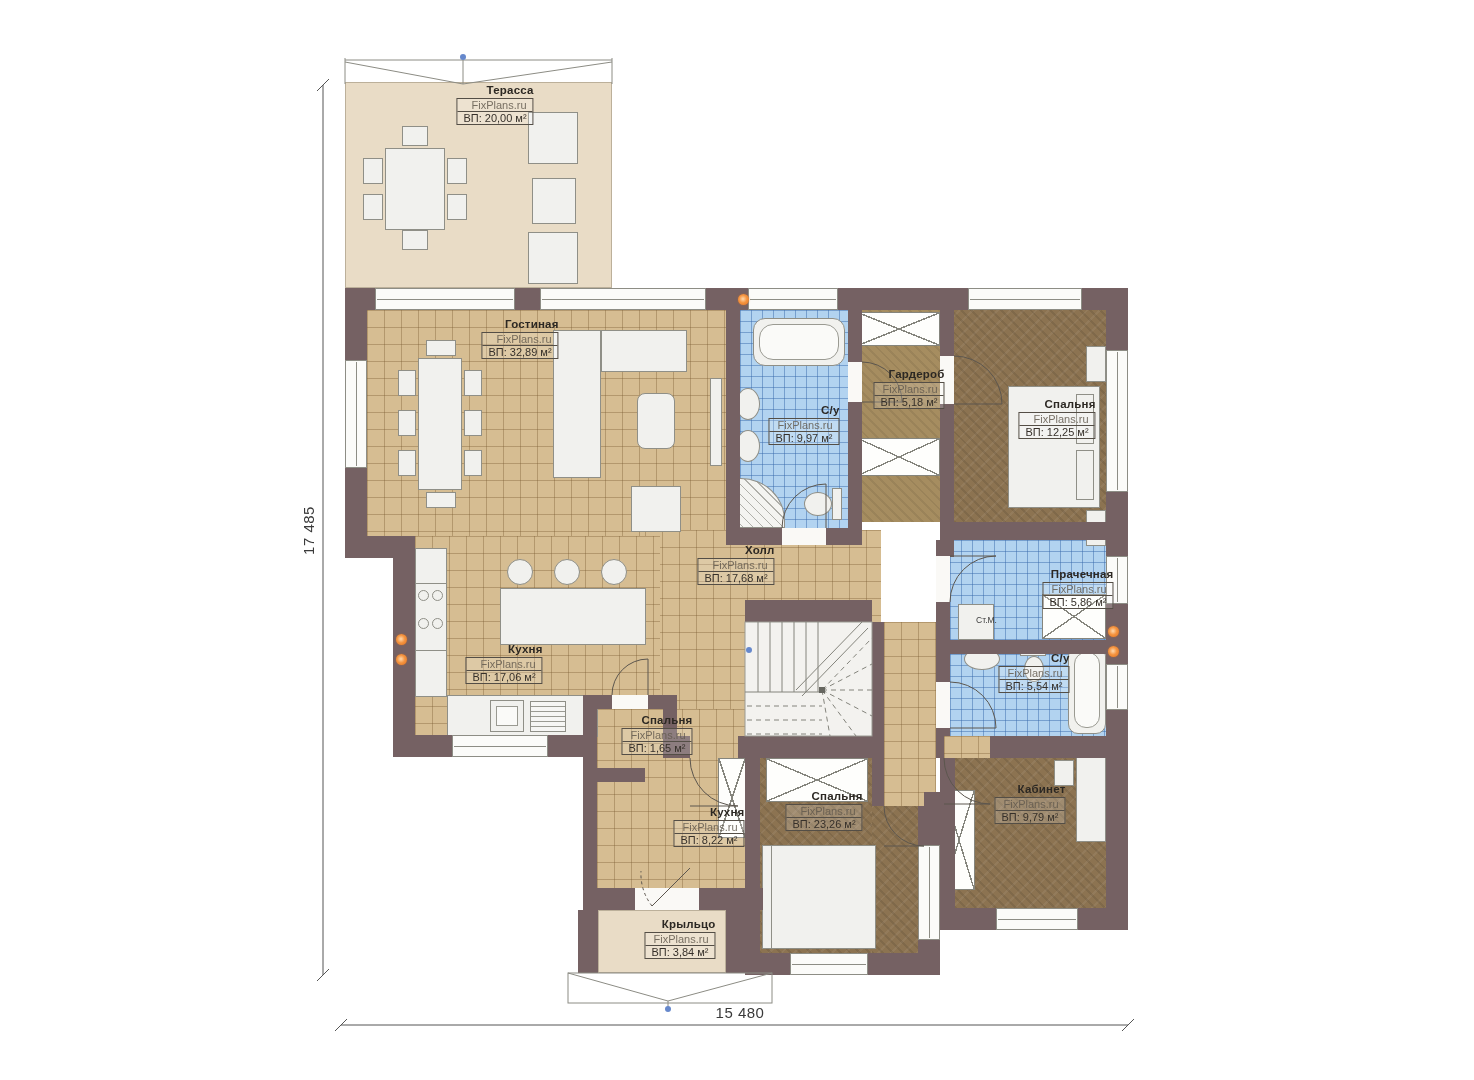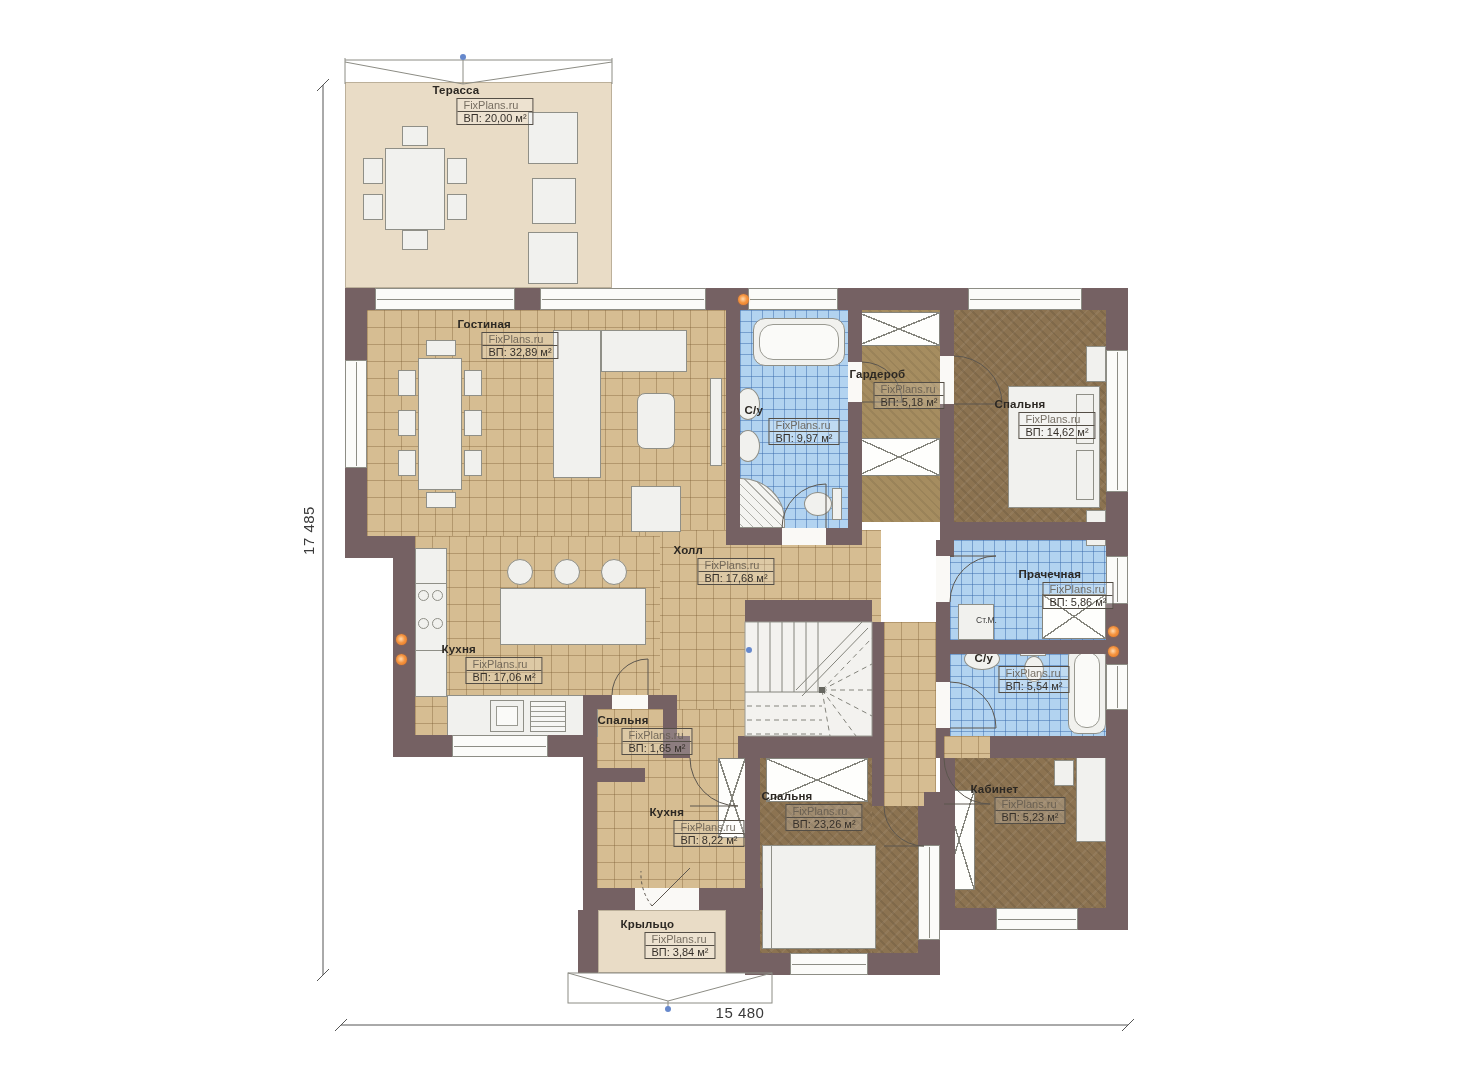--- a/index.html
+++ b/index.html
@@ -16,21 +16,21 @@
   .win-h:after{content:"";position:absolute;left:1px;right:1px;top:50%;height:1px;background:#8d8d85;}
   .win-v:after{content:"";position:absolute;top:1px;bottom:1px;left:50%;width:1px;background:#8d8d85;}
   .gap{background:#faf9f6;z-index:14;}
   .furn{background:#f1f1ee;border:1px solid #8f8f87;z-index:6;}
   .r8{border-radius:8px;} .circle{border-radius:50%;}
   .xbox{background:linear-gradient(to top right,rgba(0,0,0,0) calc(50% - .7px),#85857d calc(50% - .7px) calc(50% + .7px),rgba(0,0,0,0) calc(50% + .7px)),linear-gradient(to bottom right,rgba(0,0,0,0) calc(50% - .7px),#85857d calc(50% - .7px) calc(50% + .7px),rgba(0,0,0,0) calc(50% + .7px)),#fefefc;border:1px solid #85857d;z-index:7;}
   .inner{position:absolute;inset:5px;border:1px solid #9a9a92;border-radius:inherit;background:#fafaf8;}
   .stripes{background:repeating-linear-gradient(#f6f6f4 0 4px,#9b9b93 4px 5px);border:1px solid #8f8f87;z-index:7;}
   .shower{background:repeating-linear-gradient(45deg,rgba(120,120,112,.0) 0 6px,rgba(120,120,112,.55) 6px 7px),#f4f4f1;border:1px solid #8f8f87;border-radius:0 85% 0 0;z-index:6;}
   .odot{width:11px;height:11px;border-radius:50%;background:radial-gradient(circle at 45% 45%,#ffd9ad 0%,#f49440 45%,#e0701c 100%);box-shadow:0 0 2px rgba(224,112,28,.6);z-index:28;}
-  .rlabel{transform:translateX(-50%);text-align:left;z-index:40;color:#2c2823;}
+  .rlabel{transform:translateX(-50%);text-align:right;z-index:40;color:#2c2823;}
   .rlabel .rn{font-size:11.5px;font-weight:700;margin-bottom:2px;white-space:nowrap;letter-spacing:.2px;}
   .rlabel .bx{display:inline-block;border:1px solid #544e46;background:rgba(255,255,255,.18);margin-left:24px;}
   .rlabel .wm{font-size:11px;color:rgba(97,89,78,.85);padding:0 6px;border-bottom:1px solid #544e46;white-space:nowrap;}
   .rlabel .ar{font-size:11px;padding:0 6px;white-space:nowrap;color:#36302a;}
   .dim{font-size:15px;color:#3a3a3a;z-index:40;letter-spacing:.5px;}
   .wmlbl{font-size:8.5px;color:#3a3a3a;z-index:41;text-align:center;}
   svg.lines{position:absolute;left:0;top:0;z-index:20;pointer-events:none;}
 </style>
 </head>
 <body>
@@ -277,21 +277,21 @@
   <div class="a rlabel" style="left:792px;top:404px">
     <div class="rn">С/у</div>
     <div class="bx"><div class="wm">FixPlans.ru</div><div class="ar">ВП: 9,97 м²</div></div>
   </div>
   <div class="a rlabel" style="left:897px;top:368px">
     <div class="rn">Гардероб</div>
     <div class="bx"><div class="wm">FixPlans.ru</div><div class="ar">ВП: 5,18 м²</div></div>
   </div>
   <div class="a rlabel" style="left:1045px;top:398px">
     <div class="rn">Спальня</div>
-    <div class="bx"><div class="wm">FixPlans.ru</div><div class="ar">ВП: 14,62 м²</div></div>
+    <div class="bx"><div class="wm">FixPlans.ru</div><div class="ar">ВП: 12,25 м²</div></div>
   </div>
   <div class="a rlabel" style="left:724px;top:544px">
     <div class="rn">Холл</div>
     <div class="bx"><div class="wm">FixPlans.ru</div><div class="ar">ВП: 17,68 м²</div></div>
   </div>
   <div class="a rlabel" style="left:1066px;top:568px">
     <div class="rn">Прачечная</div>
     <div class="bx"><div class="wm">FixPlans.ru</div><div class="ar">ВП: 5,86 м²</div></div>
   </div>
   <div class="a rlabel" style="left:1022px;top:652px">
@@ -309,20 +309,20 @@
   <div class="a rlabel" style="left:697px;top:806px">
     <div class="rn">Кухня</div>
     <div class="bx"><div class="wm">FixPlans.ru</div><div class="ar">ВП: 8,22 м²</div></div>
   </div>
   <div class="a rlabel" style="left:812px;top:790px">
     <div class="rn">Спальня</div>
     <div class="bx"><div class="wm">FixPlans.ru</div><div class="ar">ВП: 23,26 м²</div></div>
   </div>
   <div class="a rlabel" style="left:1018px;top:783px">
     <div class="rn">Кабинет</div>
-    <div class="bx"><div class="wm">FixPlans.ru</div><div class="ar">ВП: 5,23 м²</div></div>
+    <div class="bx"><div class="wm">FixPlans.ru</div><div class="ar">ВП: 9,79 м²</div></div>
   </div>
   <div class="a rlabel" style="left:668px;top:918px">
     <div class="rn">Крыльцо</div>
     <div class="bx"><div class="wm">FixPlans.ru</div><div class="ar">ВП: 3,84 м²</div></div>
   </div>
 
 </div>
 
 </body></html>

